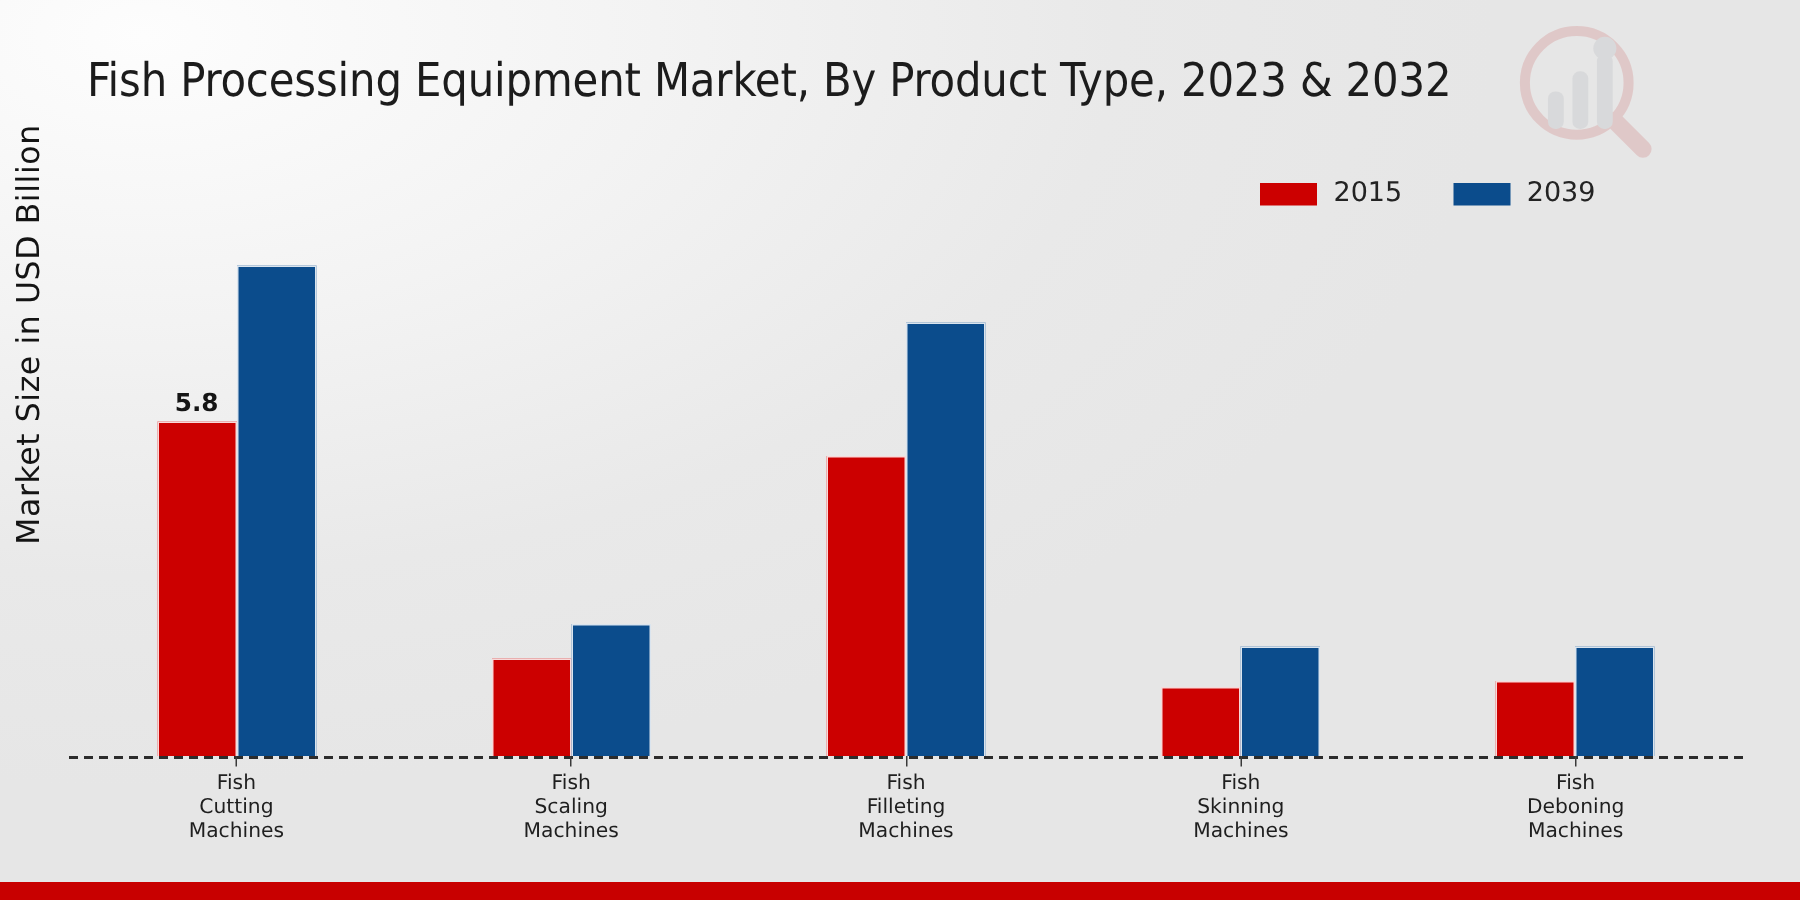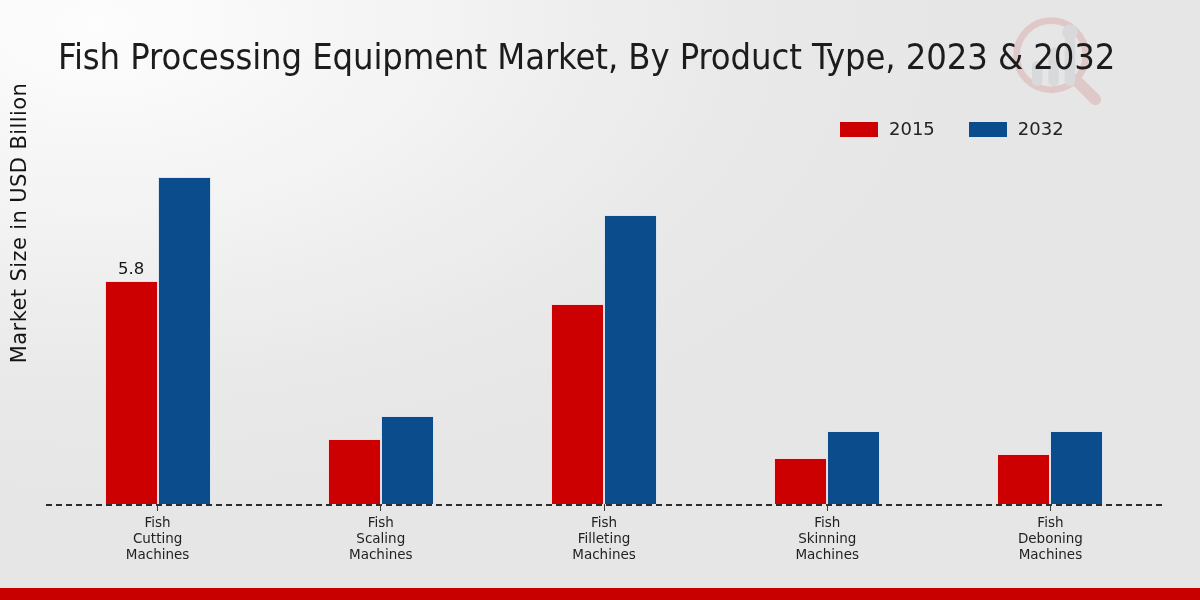--- a/index.html
+++ b/index.html
@@ -22,21 +22,21 @@
     left: 1007px; top: 13px;
     width: 96px; height: 96px;
     opacity: 0.17;
     pointer-events: none;
   }
 
   
   .title {
     position: absolute;
     left: 58px; top: 36px;
-    font-size: 36px;
+    font-size: 31px;
     font-weight: 400;
     color: #1c1c1c;
     letter-spacing: -0.1px;
     white-space: nowrap;
     font-family: "DejaVu Sans Condensed", "DejaVu Sans", sans-serif;
   }
 
   
   .legend {
     position: absolute;
@@ -106,21 +106,21 @@
     border-bottom: none;
   }
   .bar.series-2023 { background: #cc0000; }
   .bar.series-2032 { background: #0b4c8c; }
   .bar-value {
     position: absolute;
     left: 50%;
     transform: translateX(-50%);
     top: -23px;
     font-size: 16.5px;
-    font-weight: normal;
+    font-weight: bold;
     color: #151515;
     white-space: nowrap;
   }
 
   
   .ticks {
     position: absolute;
     left: 46px; top: 504px;
     width: 1116px; height: 67px;
     display: flex;
@@ -171,21 +171,21 @@
 
   <div class="title">Fish Processing Equipment Market, By Product Type, 2023 &amp; 2032</div>
 
   <div class="legend">
     <div class="legend-item">
       <span class="legend-swatch" style="background:#cc0000"></span>
       <span class="legend-label">2015</span>
     </div>
     <div class="legend-item">
       <span class="legend-swatch" style="background:#0b4c8c"></span>
-      <span class="legend-label">2032</span>
+      <span class="legend-label">2039</span>
     </div>
   </div>
 
   <div class="y-axis-title">Market Size in USD Billion</div>
 
   <div class="plot">
     <div class="groups">
 
       <div class="group">
         <div class="bars">

